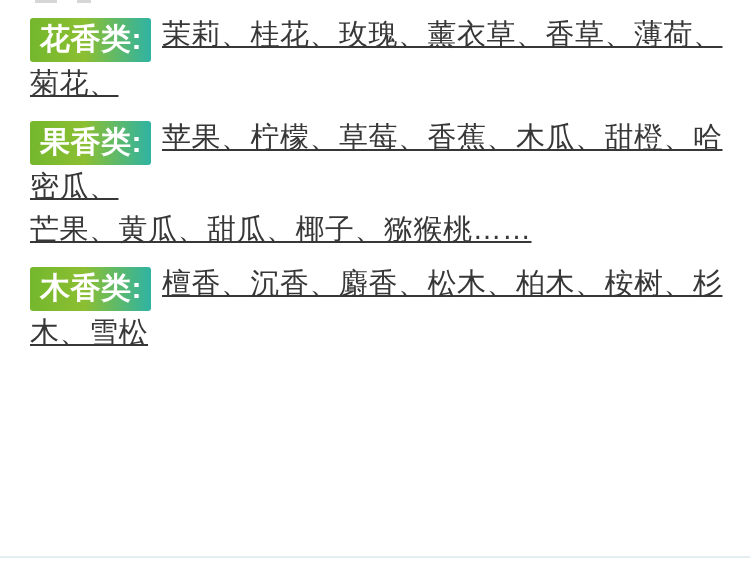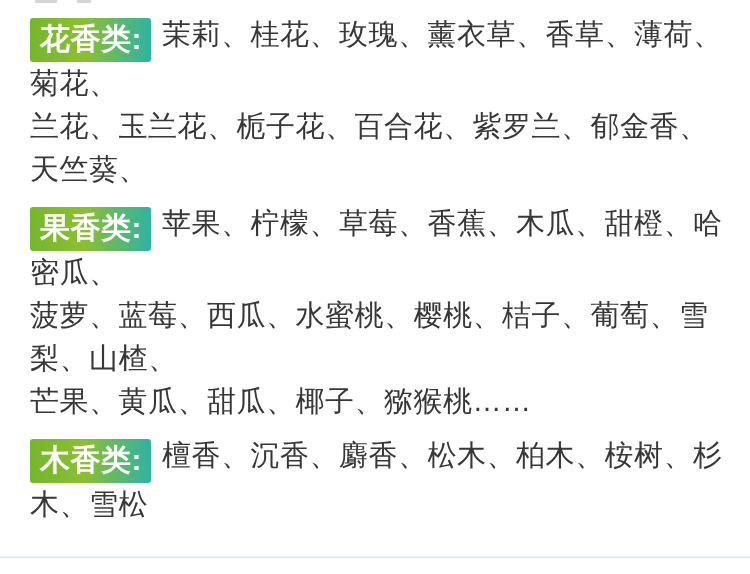--- a/index.html
+++ b/index.html
@@ -16,20 +16,21 @@
   }
   .content {
     padding: 13px 24px 0 30px;
   }
   .section {
     font-size: 29px;
     color: #373737;
     line-height: 43px;
     margin-bottom: 11px;
     letter-spacing: 0.5px;
+    text-decoration: underline;
   }
   .badge {
     display: inline-block;
     font-size: 30px;
     font-weight: bold;
     color: #ffffff;
     background: linear-gradient(90deg, #74b72d 0%, #8cbf32 45%, #2fb3a3 100%);
     padding: 2px 9px 5px 10px;
     border-radius: 3px;
     margin-right: 11px;
@@ -62,26 +63,24 @@
 </head>
 <body>
 
 <div class="artifact a1"></div>
 <div class="artifact a2"></div>
 
 <div class="content">
 
   <div class="section">
     <span class="badge">花香类:</span><span class="line first">茉莉、桂花、玫瑰、薰衣草、香草、薄荷、菊花、</span>
-    <span class="line">兰花、玉兰花、栀子花、百合花、紫罗兰、郁金香、天竺葵、</span>
   </div>
 
   <div class="section">
     <span class="badge">果香类:</span><span class="line first">苹果、柠檬、草莓、香蕉、木瓜、甜橙、哈密瓜、</span>
-    <span class="line">菠萝、蓝莓、西瓜、水蜜桃、樱桃、桔子、葡萄、雪梨、山楂、</span>
     <span class="line">芒果、黄瓜、甜瓜、椰子、猕猴桃……</span>
   </div>
 
   <div class="section">
     <span class="badge">木香类:</span><span class="line first">檀香、沉香、麝香、松木、柏木、桉树、杉木、雪松</span>
   </div>
 
 </div>
 
 <div class="bottom-divider"></div>

